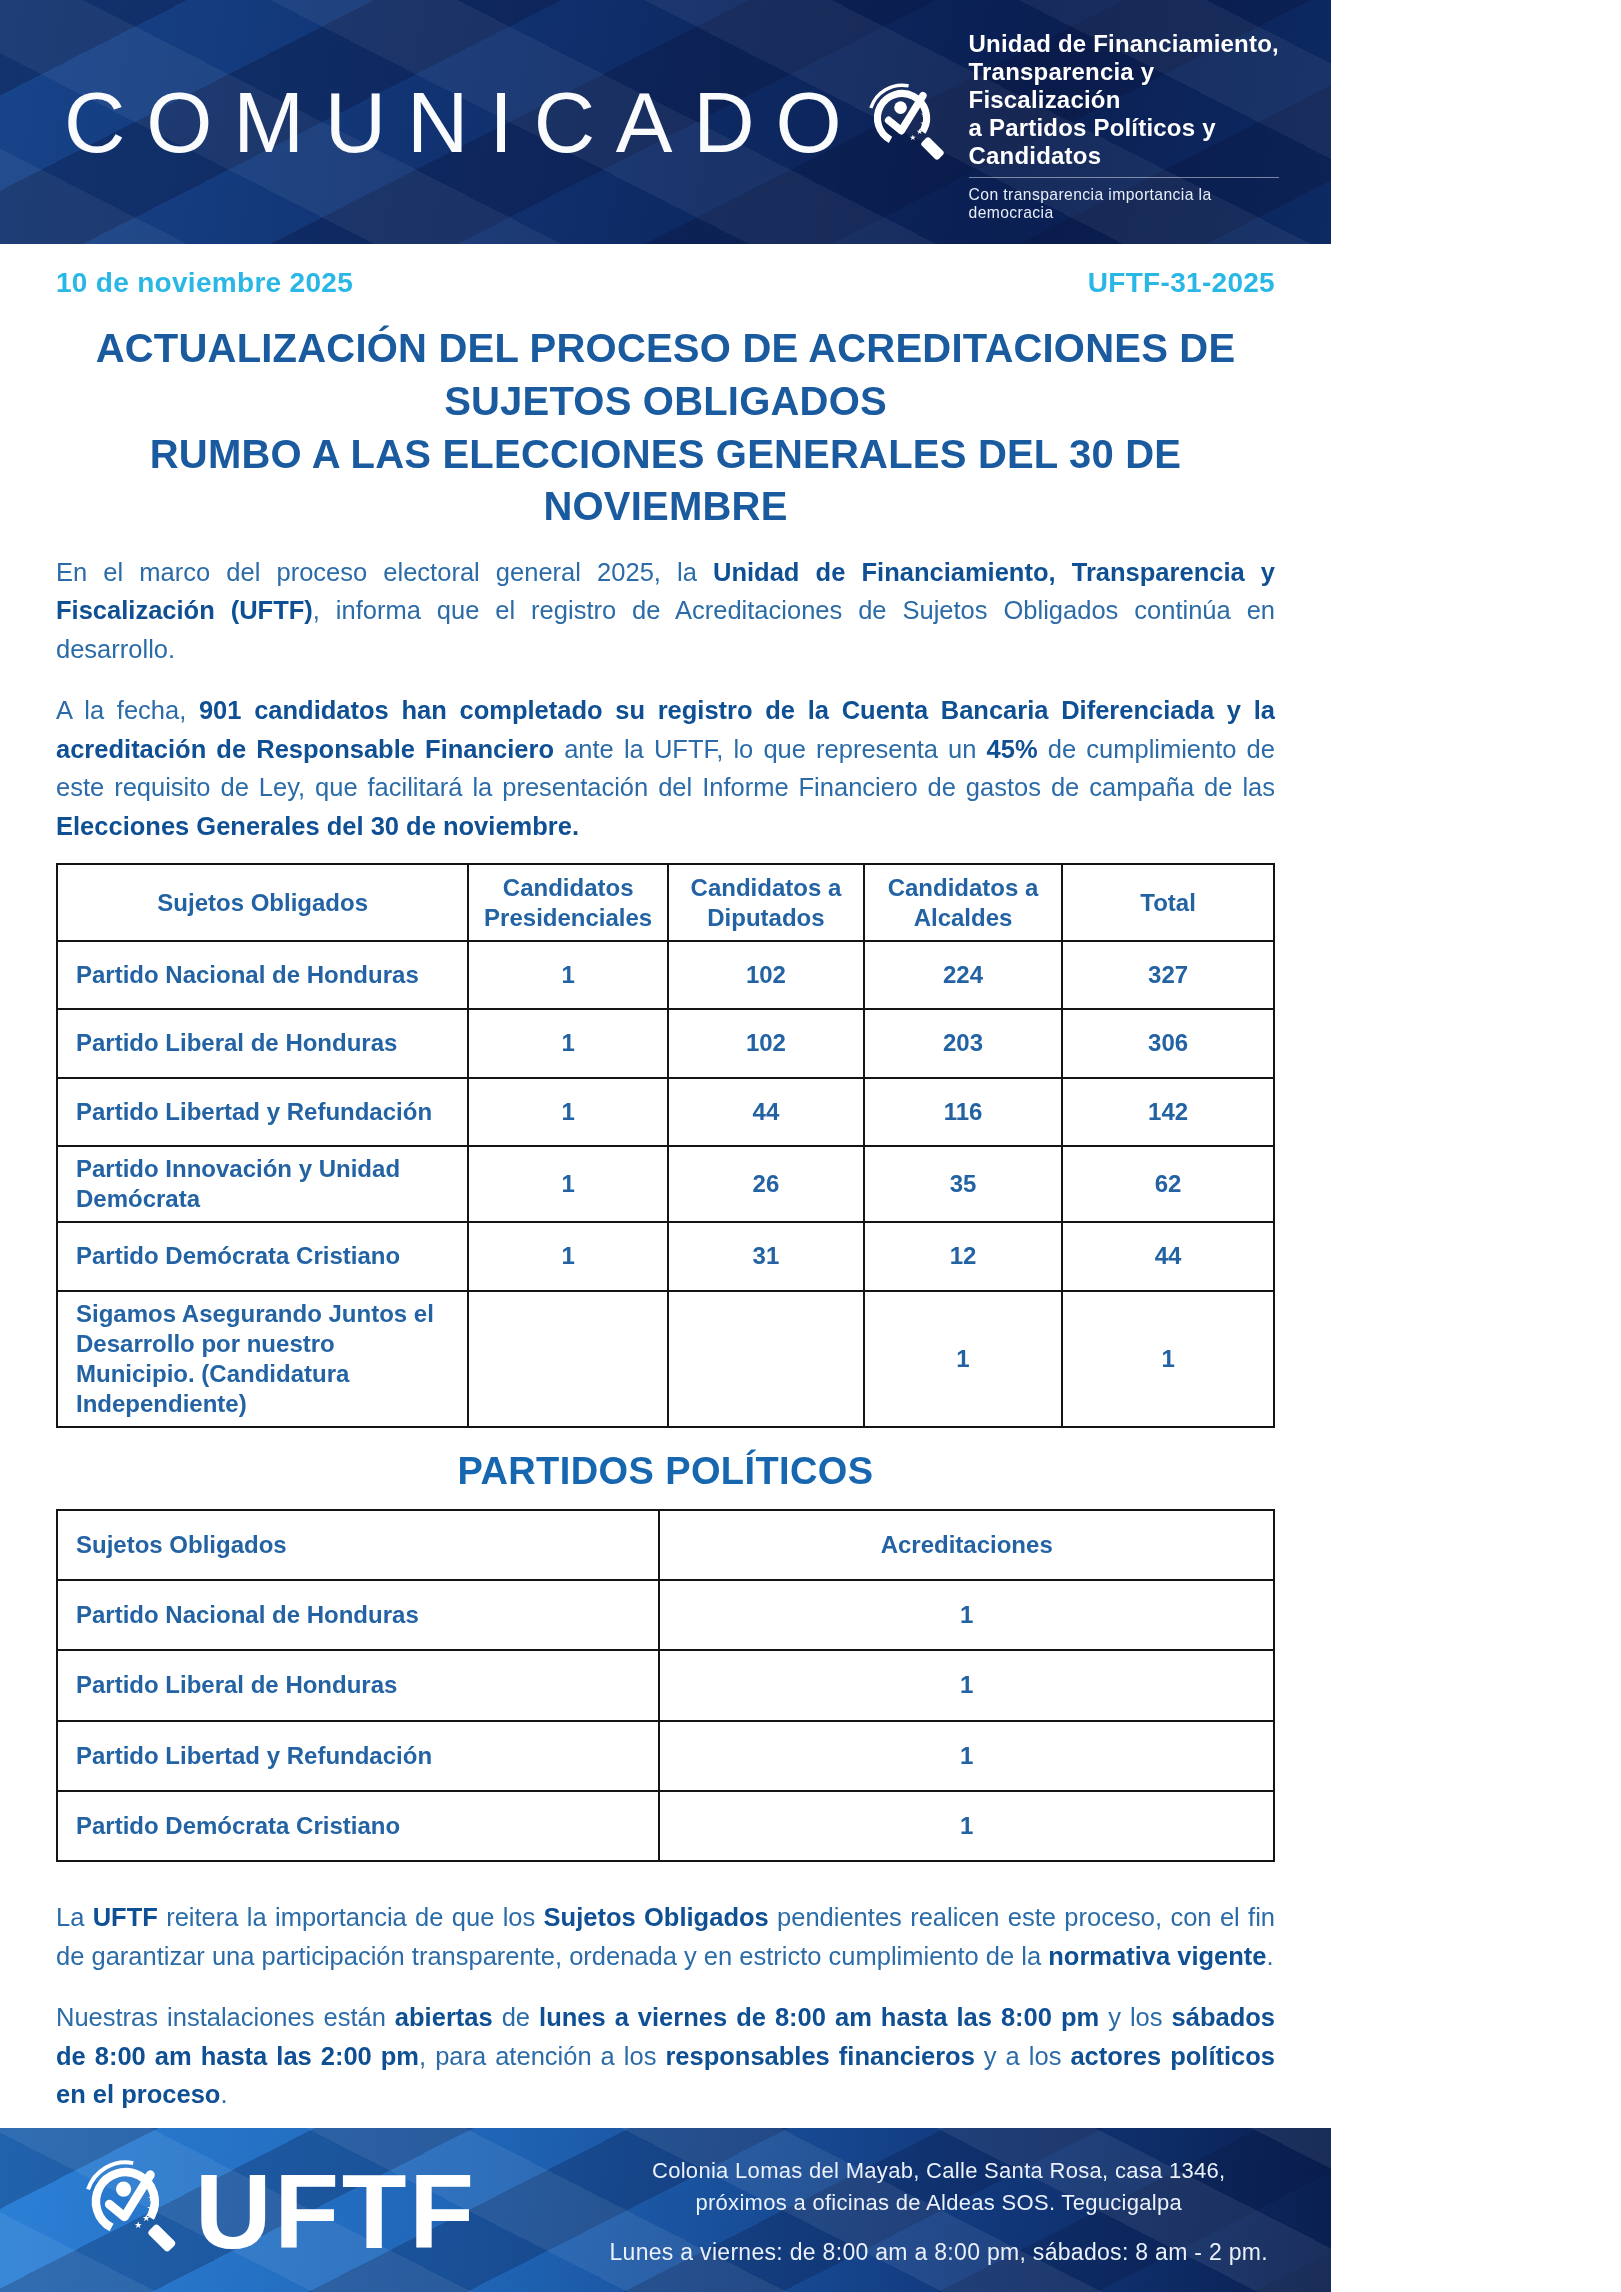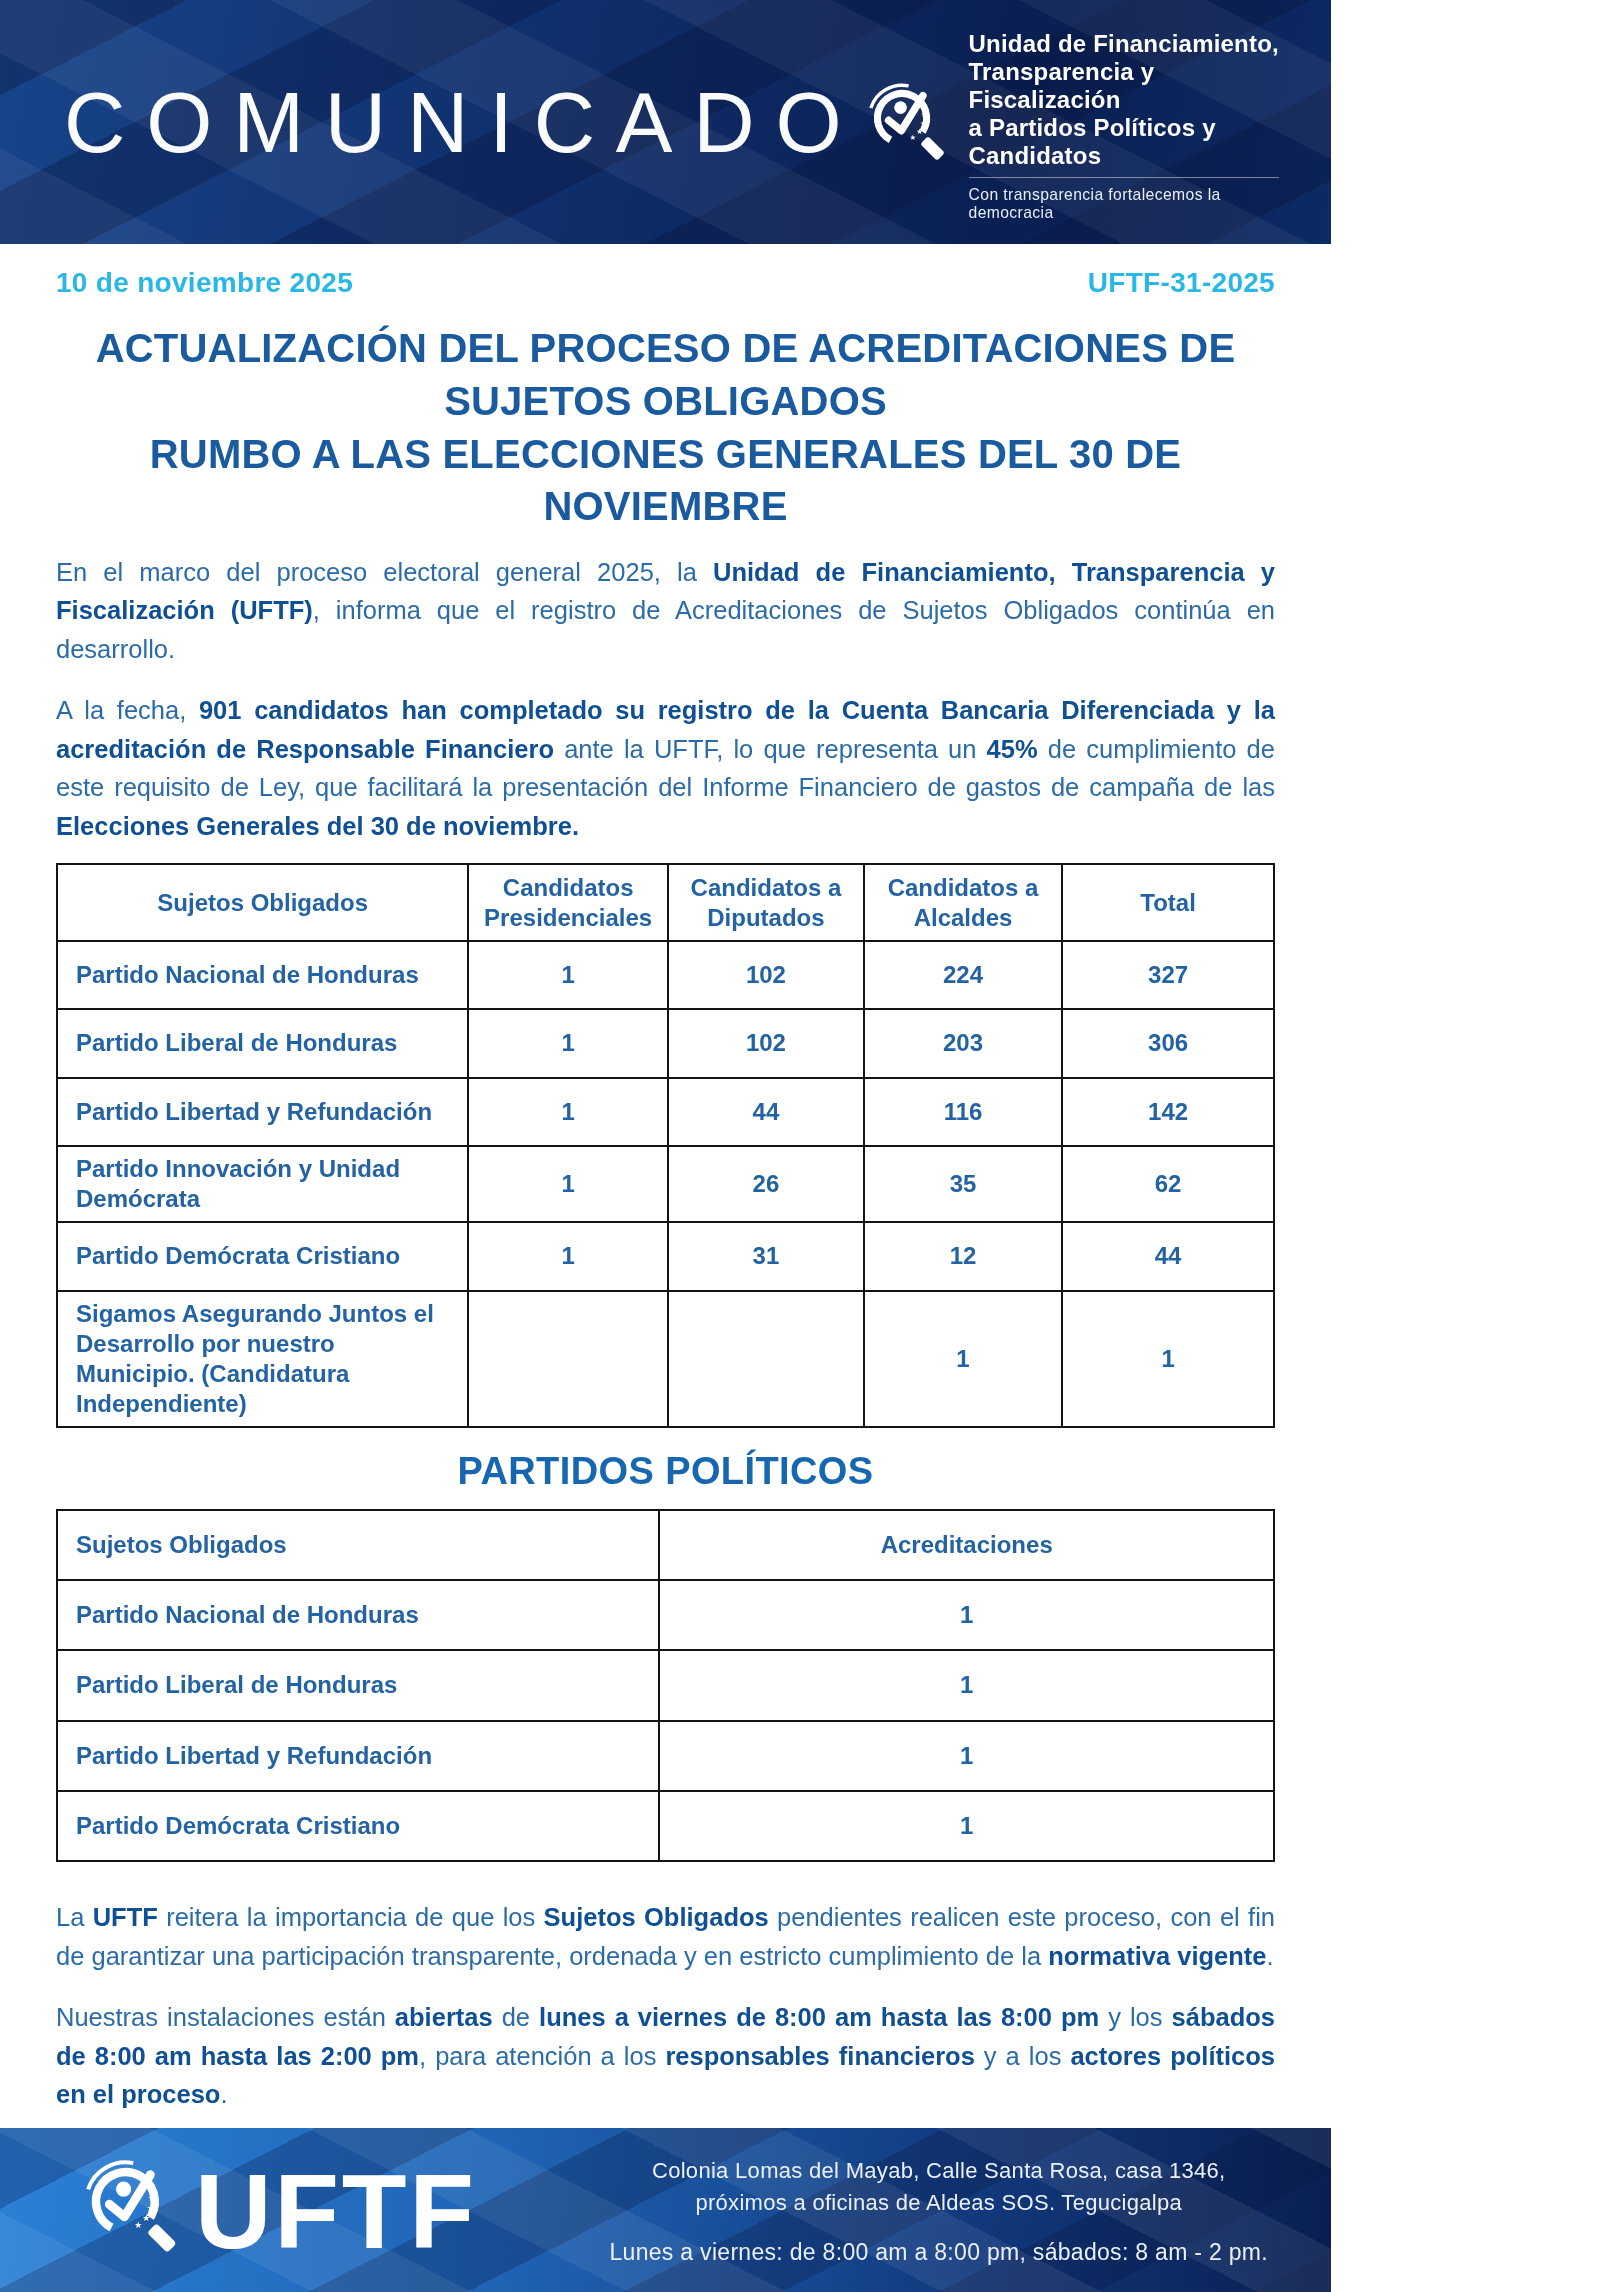--- a/index.html
+++ b/index.html
@@ -127,21 +127,21 @@
         <svg class="logo-svg" width="90" height="93" viewBox="0 0 100 104">
             <use href="#uftf-mark"></use>
           </svg>
       </span>
       <div class="brandtext">
         <div class="org">
           <div>Unidad de Financiamiento,</div>
           <div>Transparencia y Fiscalización</div>
           <div>a Partidos Políticos y Candidatos</div>
         </div>
-        <div class="tagline">Con transparencia fortalecemos la democracia</div>
+        <div class="tagline">Con transparencia importancia la democracia</div>
       </div>
     </div>
   </header>
 
   <main>
     <div class="meta">
       <span>10 de noviembre 2025</span>
       <span>UFTF-31-2025</span>
     </div>
 

